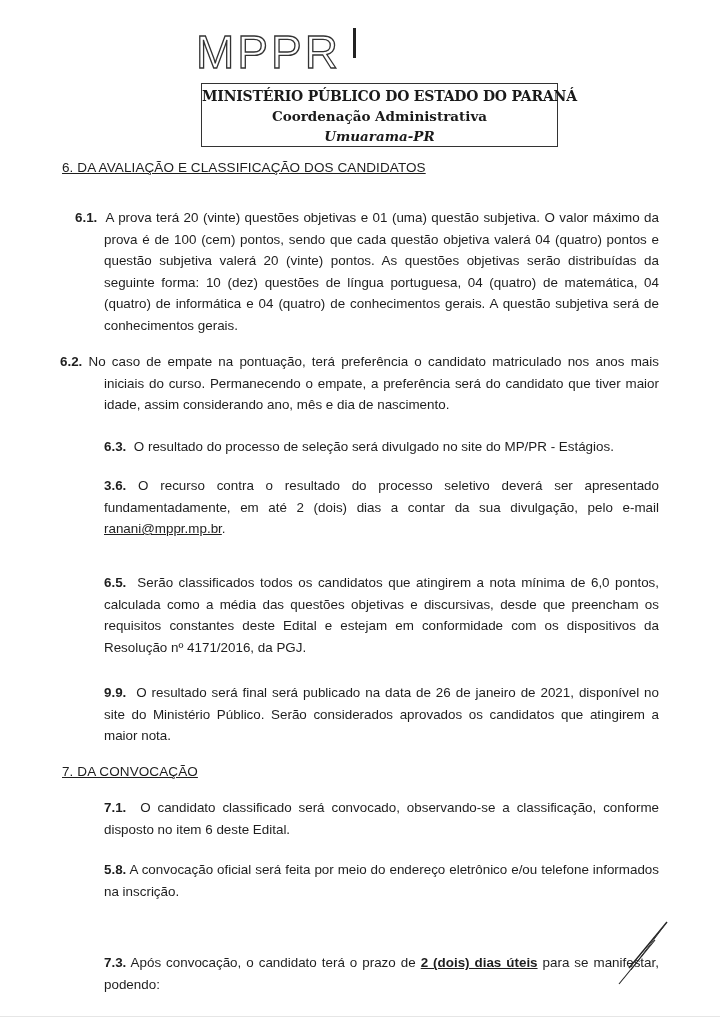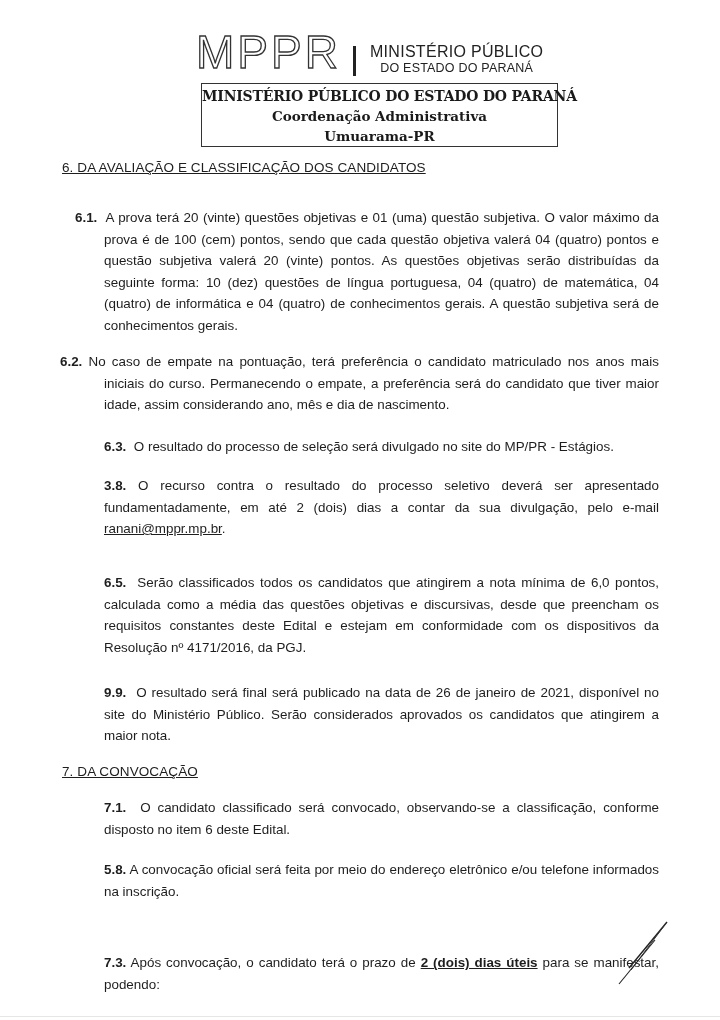--- a/index.html
+++ b/index.html
@@ -1,55 +1,51 @@
 <!DOCTYPE html>
 <html><head>
 <meta charset="utf-8">
 <style>
   html, body { margin: 0; padding: 0; background: #ffffff; }
   body { width: 720px; height: 1020px; position: relative; overflow: hidden;
          font-family: "Liberation Sans", sans-serif; color: #1a1a1a; }
 
   
-  .logo-row { position: absolute; top: 28px; left: 196px; height: 48px; display: flex; align-items: flex-end; }
+  .logo-row { position: absolute; top: 28px; left: 196px; height: 48px; display: flex; align-items: flex-start; }
   .logo-mark { font-family: "Liberation Sans", sans-serif; font-size: 46px; letter-spacing: 3px;
                color: #ffffff; -webkit-text-stroke: 1.3px #333; line-height: 48px; font-weight: normal; }
   .logo-sep { width: 3px; height: 30px; background: #222; margin: 0 14px 0 12px; }
   .logo-text { display: flex; flex-direction: column; align-items: center; line-height: 16px; }
   .logo-text .l1 { font-size: 16px; color: #222; letter-spacing: 0.3px; }
   .logo-text .l2 { font-size: 12.5px; color: #222; letter-spacing: 0.2px; }
 
   .head-box { position: absolute; left: 182px; top: 83px; width: 357px; height: 64px;
               border: 1px solid #333; box-sizing: border-box; text-align: center;
               font-family: "DejaVu Serif", "Liberation Serif", serif; font-weight: bold; margin-left: 19px; }
   .head-box .h1 { font-size: 14px; line-height: 20px; margin-top: 2px; white-space: nowrap; letter-spacing: -0.2px; }
   .head-box .h2 { font-size: 13.5px; line-height: 20px; }
-  .head-box .h3 { font-size: 13.5px; line-height: 20px; }
+  .head-box .h3 { font-size: 13.5px; line-height: 20px; font-style: italic; }
 
   
   .section-title { position: absolute; left: 62px; font-size: 13.5px; text-decoration: underline;
                    color: #1e1e1e; letter-spacing: 0.1px; }
   .para { position: absolute; font-size: 13.4px; line-height: 21.5px; color: #1e1e1e; text-align: justify; }
   .para .num { font-weight: bold; }
   .email-link { text-decoration: underline; color: #1e1e1e; }
   .under-bold { text-decoration: underline; font-weight: bold; }
 
   .bottom-line { position: absolute; left: 0; right: 0; top: 1016px; height: 1px; background: #e6e6e6; }
   .signature { position: absolute; left: 615px; top: 918px; width: 60px; height: 70px; }
 </style>
 </head>
 <body>
 
 <div class="logo-row">
   <span class="logo-mark">MPPR</span>
   <span class="logo-sep"></span>
-  <span class="logo-text">
-    <span class="l1">MINISTÉRIO PÚBLICO</span>
-    <span class="l2">DO ESTADO DO PARANÁ</span>
-  </span>
 </div>
 
 <div class="head-box">
   <div class="h1">MINISTÉRIO PÚBLICO DO ESTADO DO PARANÁ</div>
   <div class="h2">Coordenação Administrativa</div>
   <div class="h3">Umuarama-PR</div>
 </div>
 
 <div class="section-title" style="top:160px;">6. DA AVALIAÇÃO E CLASSIFICAÇÃO DOS CANDIDATOS</div>
 
@@ -62,21 +58,21 @@
   <span class="num">6.2.</span>
   <span>No caso de empate na pontuação, terá preferência o candidato matriculado nos anos mais iniciais do curso. Permanecendo o empate, a preferência será do candidato que tiver maior idade, assim considerando ano, mês e dia de nascimento.</span>
 </div>
 
 <div class="para" style="left:104px; top:436px; width:555px;">
   <span class="num">6.3.</span>&nbsp;
   <span>O resultado do processo de seleção será divulgado no site do MP/PR - Estágios.</span>
 </div>
 
 <div class="para" style="left:104px; top:475px; width:555px;">
-  <span class="num">3.8.</span>
+  <span class="num">3.6.</span>
   <span>O recurso contra o resultado do processo seletivo deverá ser apresentado fundamentadamente, em até 2 (dois) dias a contar da sua divulgação, pelo e-mail</span>
   <span class="email-link">ranani@mppr.mp.br</span><span>.</span>
 </div>
 
 <div class="para" style="left:104px; top:572px; width:555px;">
   <span class="num">6.5.</span>&nbsp;
   <span>Serão classificados todos os candidatos que atingirem a nota mínima de 6,0 pontos, calculada como a média das questões objetivas e discursivas, desde que preencham os requisitos constantes deste Edital e estejam em conformidade com os dispositivos da Resolução nº 4171/2016, da PGJ.</span>
 </div>
 
 <div class="para" style="left:104px; top:682px; width:555px;">

